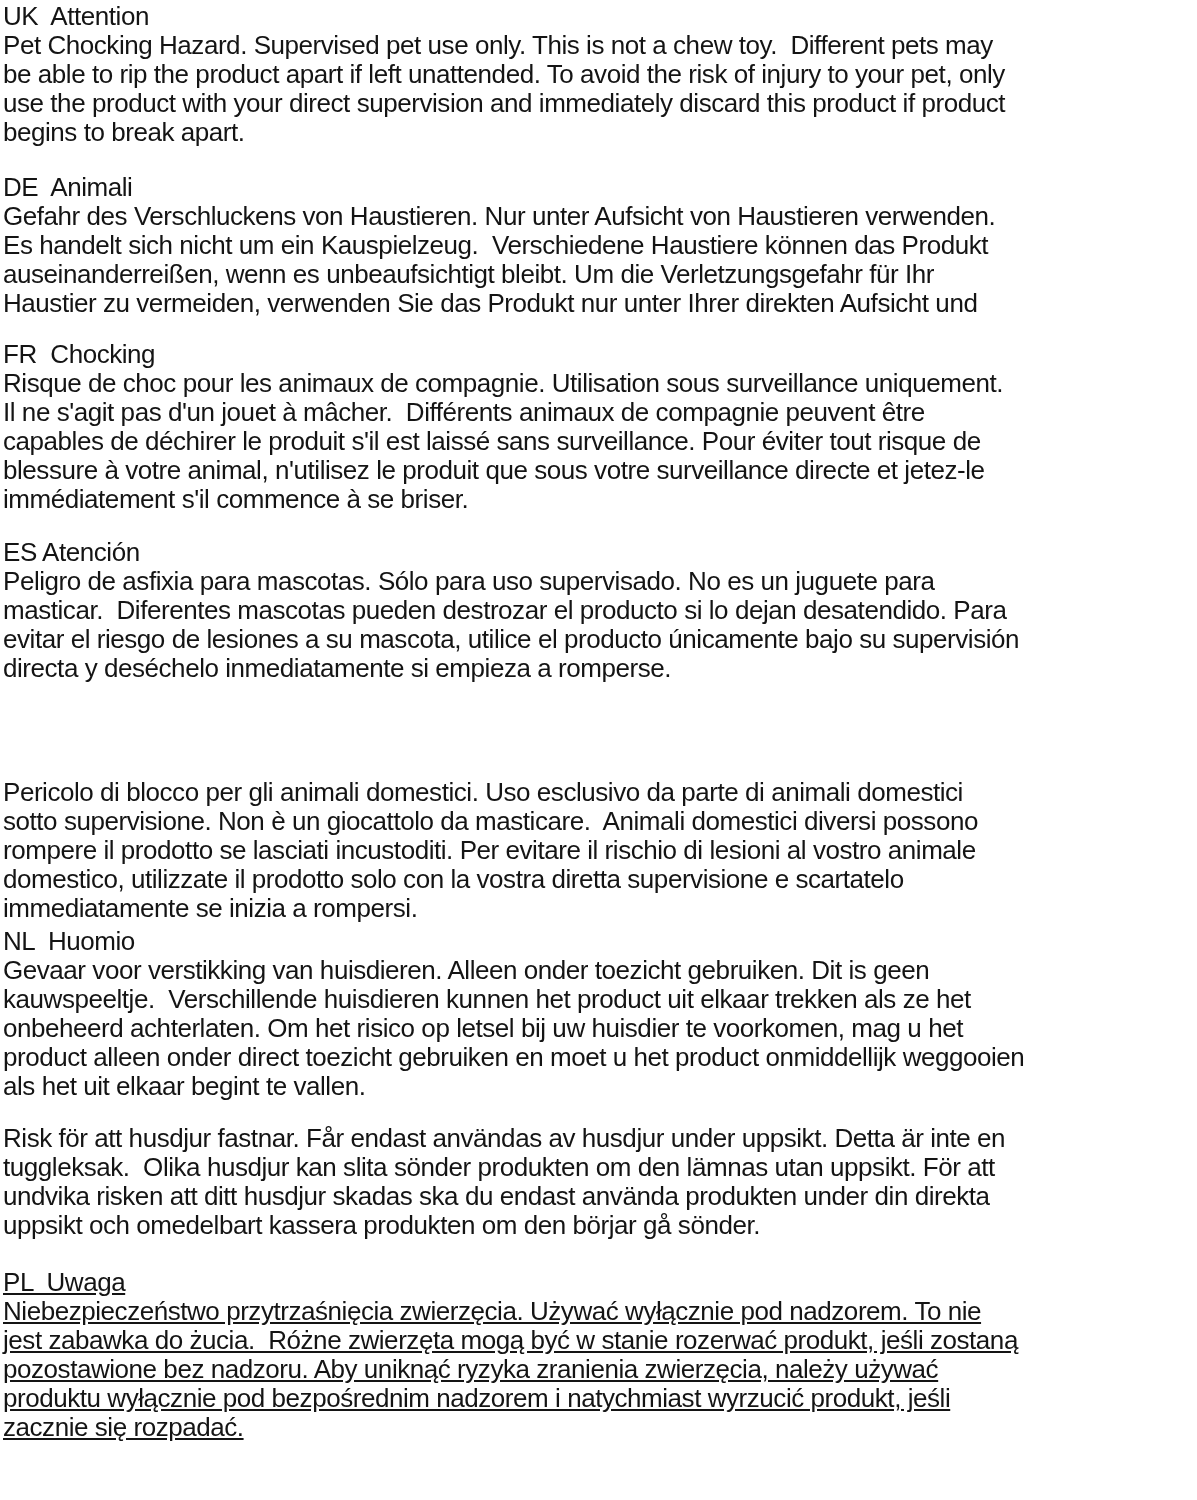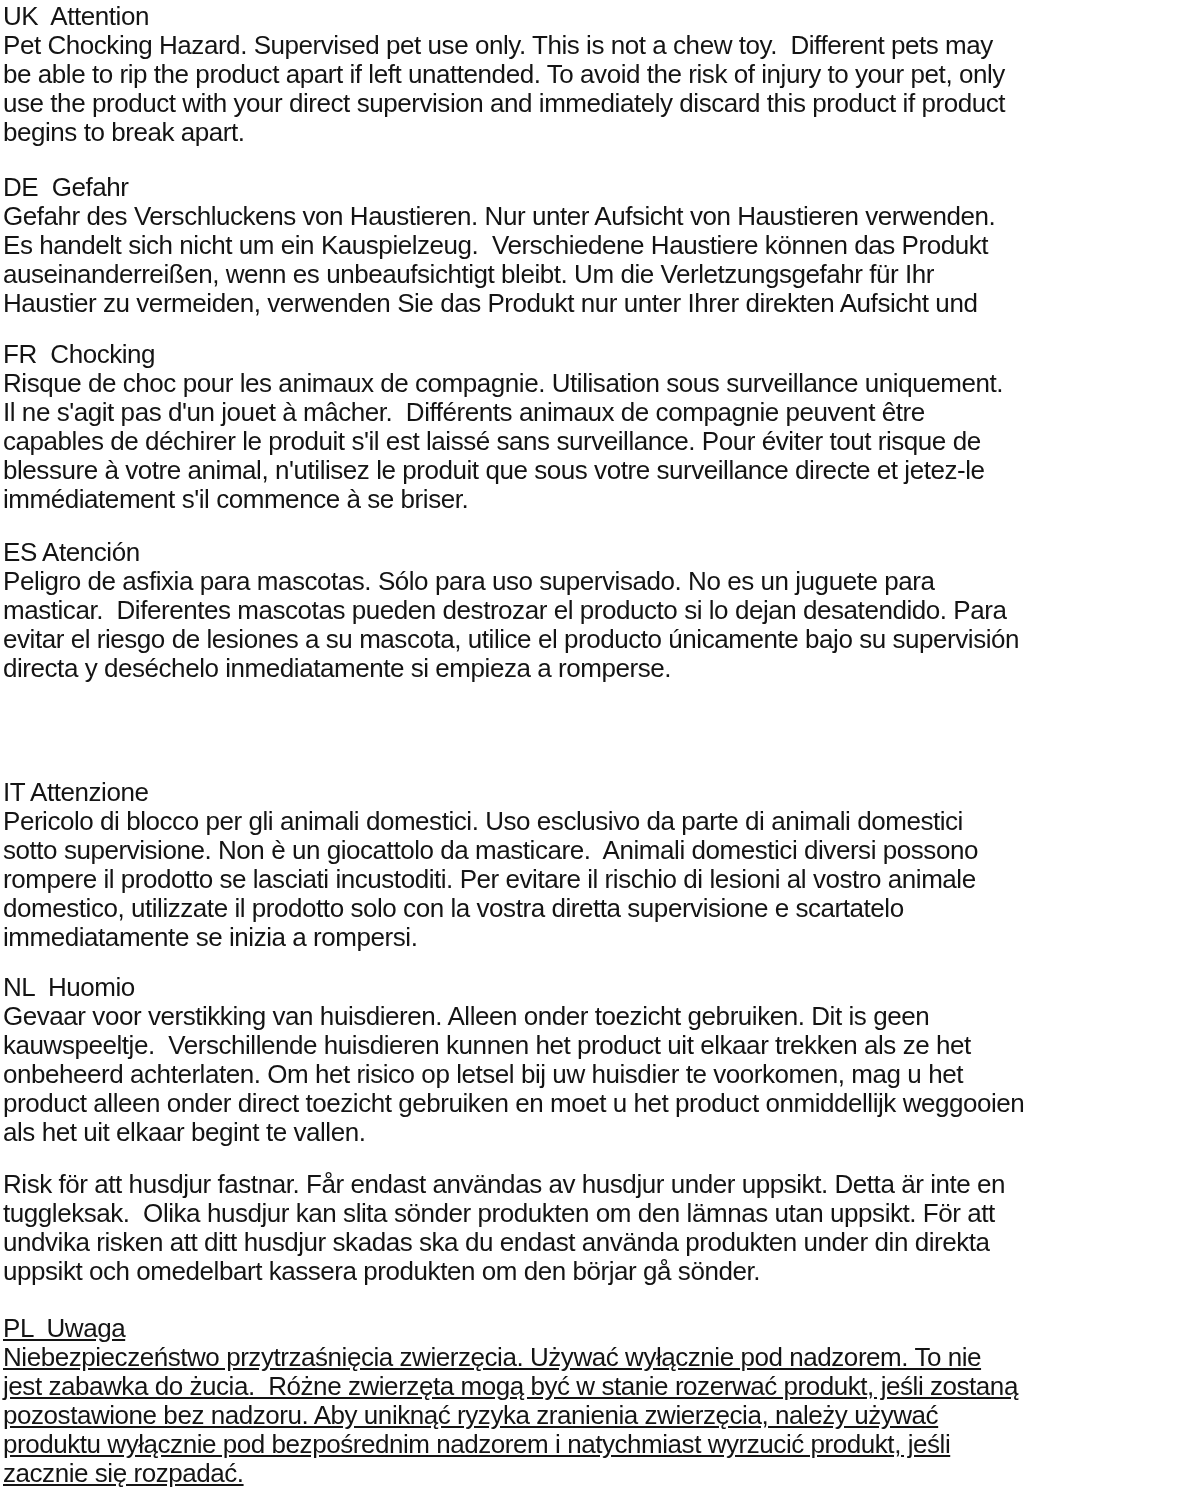--- a/index.html
+++ b/index.html
@@ -27,39 +27,39 @@
   .sec .heading,
   .sec .body-text {
     white-space: pre-wrap;
     word-break: normal;
   }
   
   .sec-de { margin-top: 26px; }
   .sec-fr { margin-top: 22px; }
   .sec-es { margin-top: 24px;  }
   .sec-it { margin-top: 95px; }
-  .sec-nl { margin-top: 21px; }
+  .sec-nl { margin-top: 4px; }
   .sec-se { margin-top: 23px; }
   .sec-pl { margin-top: 28px; text-decoration: underline; }
 </style>
 </head>
 <body>
 
 <main class="doc">
 
   <section class="sec sec-uk">
     <div class="heading">UK  Attention</div>
     <div class="body-text">Pet Chocking Hazard. Supervised pet use only. This is not a chew toy.  Different pets may
 be able to rip the product apart if left unattended. To avoid the risk of injury to your pet, only
 use the product with your direct supervision and immediately discard this product if product
 begins to break apart.</div>
   </section>
 
   <section class="sec sec-de">
-    <div class="heading">DE  Gefahr</div>
+    <div class="heading">DE  Animali</div>
     <div class="body-text">Gefahr des Verschluckens von Haustieren. Nur unter Aufsicht von Haustieren verwenden.
 Es handelt sich nicht um ein Kauspielzeug.  Verschiedene Haustiere können das Produkt
 auseinanderreißen, wenn es unbeaufsichtigt bleibt. Um die Verletzungsgefahr für Ihr
 Haustier zu vermeiden, verwenden Sie das Produkt nur unter Ihrer direkten Aufsicht und</div>
   </section>
 
   <section class="sec sec-fr">
     <div class="heading">FR  Chocking</div>
     <div class="body-text">Risque de choc pour les animaux de compagnie. Utilisation sous surveillance uniquement.
 Il ne s'agit pas d'un jouet à mâcher.  Différents animaux de compagnie peuvent être
@@ -70,21 +70,20 @@
 
   <section class="sec sec-es">
     <div class="heading">ES Atención</div>
     <div class="body-text">Peligro de asfixia para mascotas. Sólo para uso supervisado. No es un juguete para
 masticar.  Diferentes mascotas pueden destrozar el producto si lo dejan desatendido. Para
 evitar el riesgo de lesiones a su mascota, utilice el producto únicamente bajo su supervisión
 directa y deséchelo inmediatamente si empieza a romperse.</div>
   </section>
 
   <section class="sec sec-it">
-    <div class="heading">IT Attenzione</div>
     <div class="body-text">Pericolo di blocco per gli animali domestici. Uso esclusivo da parte di animali domestici
 sotto supervisione. Non è un giocattolo da masticare.  Animali domestici diversi possono
 rompere il prodotto se lasciati incustoditi. Per evitare il rischio di lesioni al vostro animale
 domestico, utilizzate il prodotto solo con la vostra diretta supervisione e scartatelo
 immediatamente se inizia a rompersi.</div>
   </section>
 
   <section class="sec sec-nl">
     <div class="heading">NL  Huomio</div>
     <div class="body-text">Gevaar voor verstikking van huisdieren. Alleen onder toezicht gebruiken. Dit is geen

